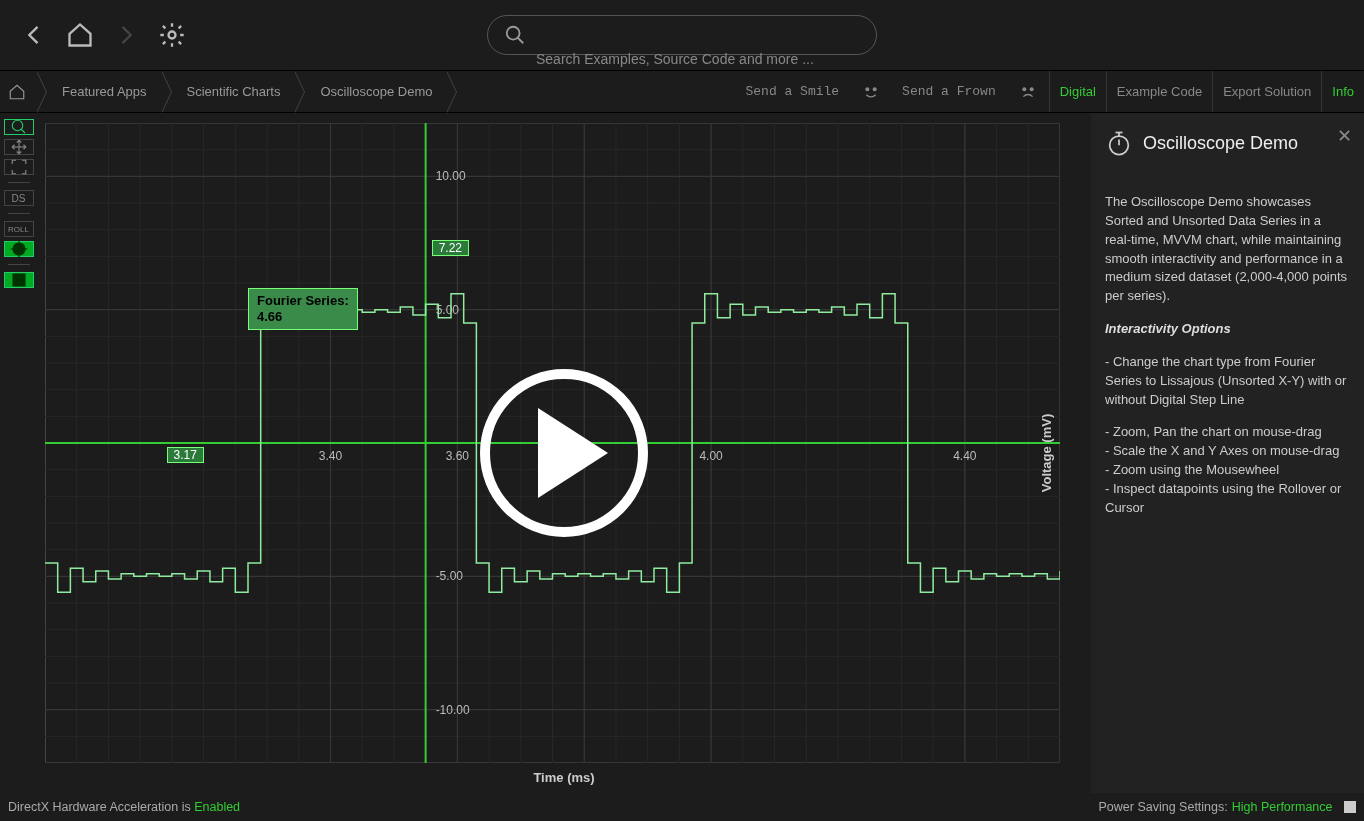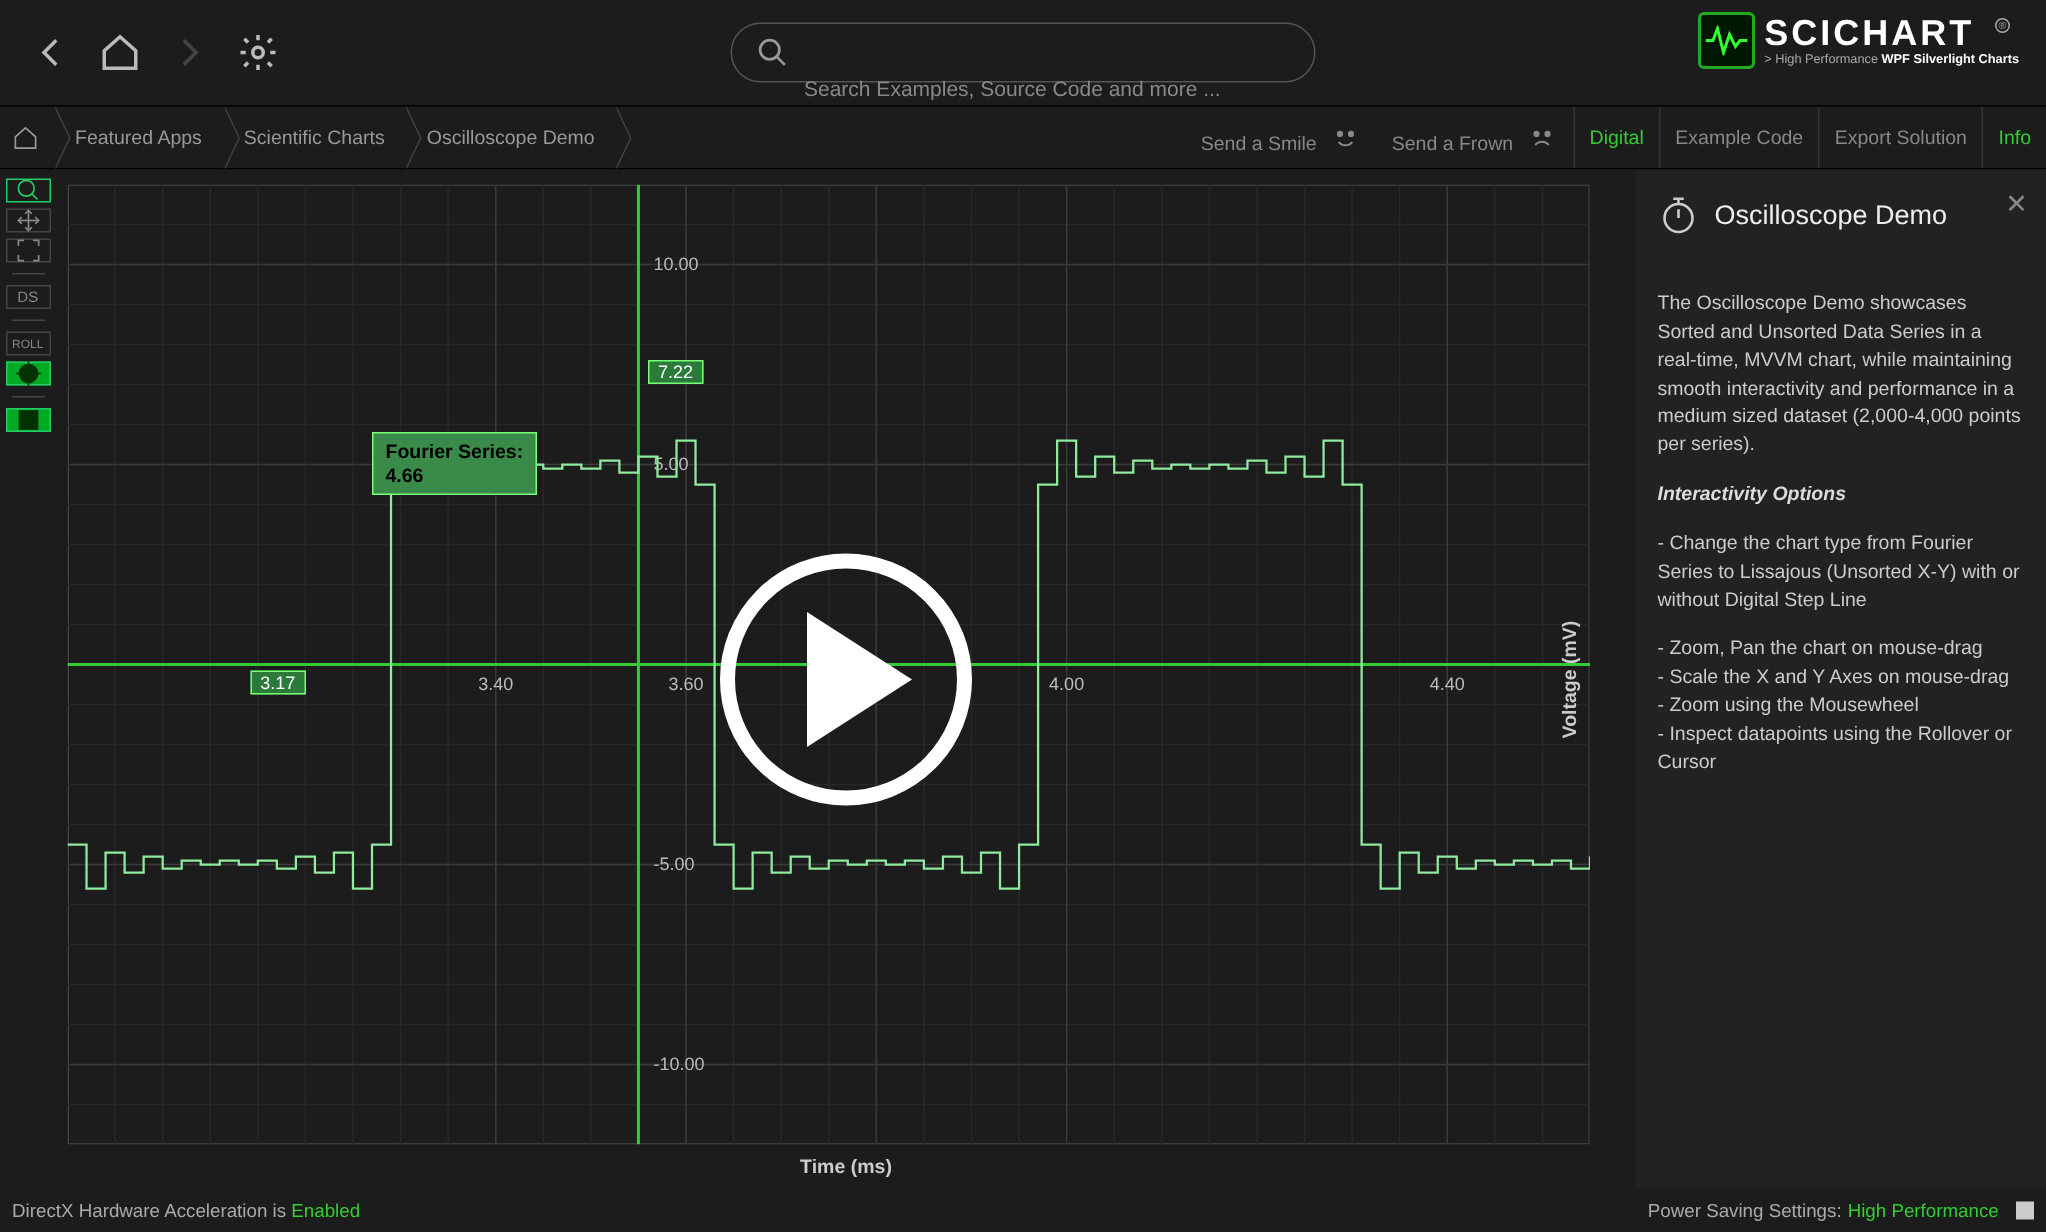--- a/index.html
+++ b/index.html
@@ -19,28 +19,28 @@
   .logo-box{width:38px;height:38px;border:2px solid #2a2;background:#001800;border-radius:4px;position:relative;display:flex;align-items:center;justify-content:center;}
   .logo-box svg{width:28px;height:20px;}
   .logo-text{line-height:1;}
   .logo-text .big{font-size:24px;font-weight:600;color:#fff;letter-spacing:2px;}
   .logo-text .small{font-size:8.5px;color:#aaa;}
   .logo-text .small b{color:#fff;}
   .logo-r{position:absolute;top:4px;right:6px;width:10px;height:10px;border:1px solid #aaa;border-radius:50%;font-size:7px;color:#aaa;display:flex;align-items:center;justify-content:center;}
   
   
   .subbar{height:42px;background:#1c1c1c;display:flex;align-items:center;border-bottom:1px solid #000;}
-  .crumbs{display:flex;align-items:flex-end;height:100%;font-size:13px;}
+  .crumbs{display:flex;align-items:flex-end;height:100%;font-size:13px;gap:12px;}
   .crumb{display:flex;align-items:center;height:100%;padding:0 14px;color:#999;position:relative;cursor:pointer;}
   .crumb.home{padding-left:8px;padding-right:10px;}
   .crumb.home svg{width:18px;height:18px;stroke:#999;fill:none;stroke-width:1.5;}
   .crumb:after{content:"";position:absolute;right:-10px;top:0;width:0;height:0;border-top:21px solid transparent;border-bottom:21px solid transparent;border-left:10px solid #1c1c1c;z-index:2;}
   .crumb:before{content:"";position:absolute;right:-11px;top:0;width:0;height:0;border-top:21px solid transparent;border-bottom:21px solid transparent;border-left:10px solid #444;z-index:1;}
   .right-tabs{margin-left:auto;display:flex;align-items:center;height:100%;font-size:13px;}
-  .smile{display:flex;align-items:flex-end;gap:8px;padding:0 10px;color:#888;cursor:pointer;}
+  .smile{display:flex;align-items:center;gap:21px;padding:0 10px;color:#888;cursor:pointer;font-family:Liberation Mono, monospace;}
   .smile svg{width:22px;height:22px;stroke:#888;fill:none;stroke-width:1.5;}
   .rtab{padding:0 10px;color:#888;height:100%;display:flex;align-items:center;border-left:1px solid #333;cursor:pointer;}
   .rtab.active{color:#3c3;}
   
   
   .main{position:absolute;top:113px;left:0;right:0;bottom:28px;display:flex;}
   .left-tools{width:37px;background:#1c1c1c;display:flex;flex-direction:column;align-items:center;padding-top:6px;gap:4px;}
   .tool{width:30px;height:16px;border:1px solid #444;border-radius:0;display:flex;align-items:center;justify-content:center;cursor:pointer;font-size:10px;color:#888;position:relative;}
   .tool.active{border-color:#2c6;}
   .tool svg{width:18px;height:18px;stroke:#888;fill:none;stroke-width:1.5;}
@@ -98,32 +98,20 @@
           <path d="M12 2v3M12 19v3M4.2 4.2l2.1 2.1M17.7 17.7l2.1 2.1M2 12h3M19 12h3M4.2 19.8l2.1-2.1M17.7 6.3l2.1-2.1"></path>
         </svg>
       </div>
   </div>
   <div class="search-wrap">
     <svg viewBox="0 0 24 24">
         <circle cx="10" cy="10" r="7"></circle>
         <line x1="21" y1="21" x2="15" y2="15"></line>
       </svg>
     <input class="search-input" placeholder="Search Examples, Source Code and more ..." style="">
-  </div>
-  <div class="logo">
-    <div class="logo-box">
-        <svg viewBox="0 0 28 20">
-          <polyline points="0,10 5,10 8,2 12,18 16,6 20,14 23,10 28,10" stroke="#3f3" fill="none" stroke-width="2"></polyline>
-        </svg>
-      </div>
-    <div class="logo-text">
-      <div class="big">SCICHART</div>
-      <div class="small"><span>&gt; High Performance </span><b>WPF Silverlight Charts</b></div>
-    </div>
-    <div class="logo-r">®</div>
   </div>
 </div>
 
 <div class="subbar">
   <div class="crumbs">
     <div class="crumb home">
         <svg viewBox="0 0 24 24">
           <path d="M3 11 L12 3 L21 11 V21 H3 Z"></path>
         </svg>
       </div>

